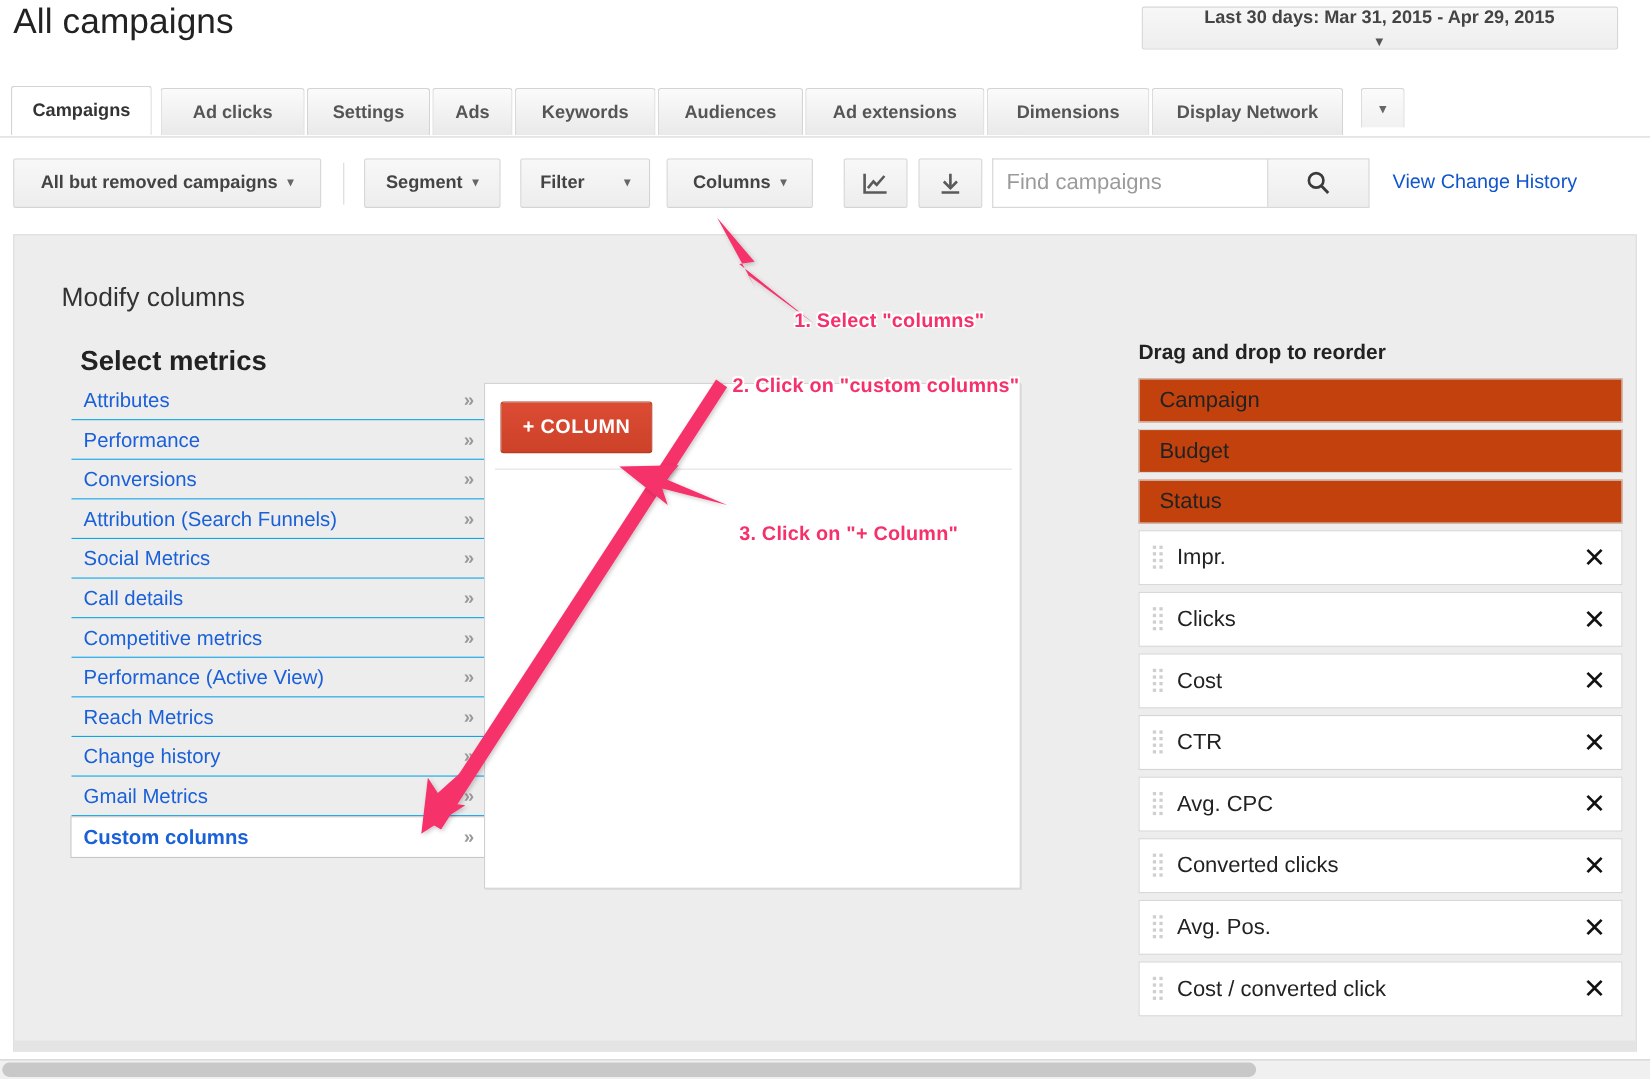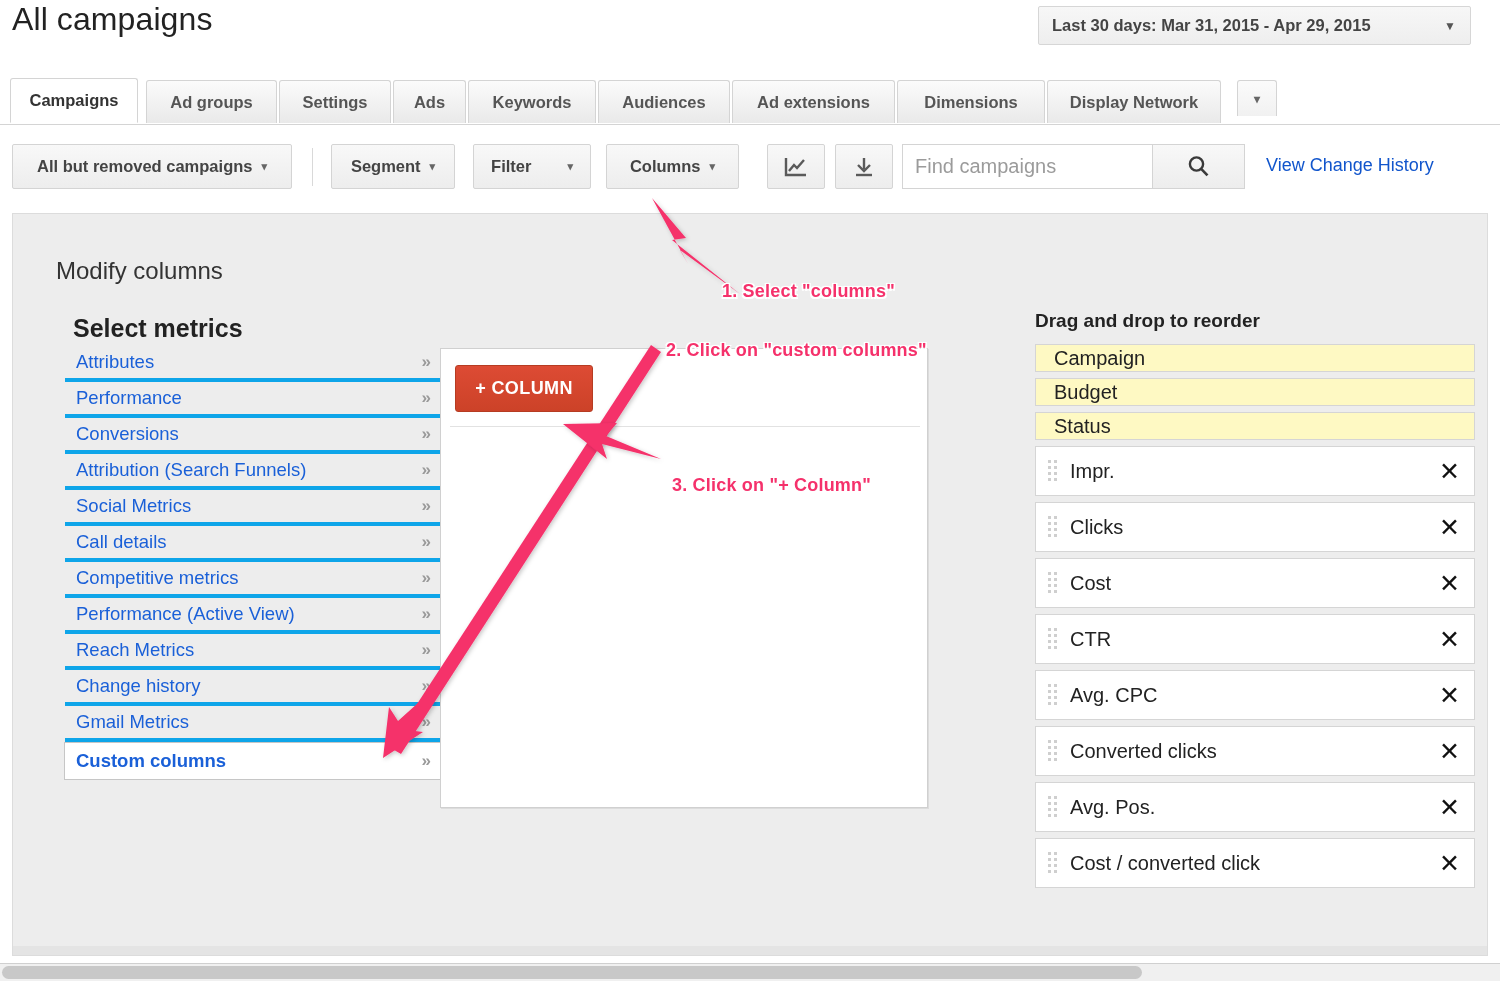--- a/index.html
+++ b/index.html
@@ -15,21 +15,21 @@
     position:absolute;left:12px;top:1px;
     font-size:32px;color:#222;font-weight:400;letter-spacing:0.1px;
   }
   .date-range{
     position:absolute;left:1038px;top:6px;width:433px;height:39px;
     background:linear-gradient(#f7f7f7,#eeeeee);
     border:1px solid #d6d6d6;border-radius:2px;
     box-sizing:border-box;
     display:flex;align-items:center;justify-content:space-between;
     padding:0 14px 0 13px;
-    font-size:16.5px;font-weight:bold;color:#444;
+    font-size:16.5px;font-weight:bold;color:#444;flex-direction:column;
   }
   .date-range .caret{font-size:12px;color:#555;line-height:1;}
 
   
   .tabbar{
     position:absolute;left:0;top:80px;width:1500px;height:44px;
     border-bottom:1px solid #d4d4d4;
   }
   .tab{
     position:absolute;top:0;height:43px;box-sizing:border-box;
@@ -86,21 +86,21 @@
     position:absolute;left:12px;top:213px;width:1476px;height:743px;
     background:#ededed;border:1px solid #dcdcdc;box-sizing:border-box;
   }
   .modify-title{position:absolute;left:43px;top:43px;font-size:24px;color:#333;}
   .select-metrics{position:absolute;left:60px;top:100px;font-size:25px;font-weight:bold;color:#222;}
 
   
   .metrics{position:absolute;left:52px;top:132px;width:376px;}
   .metric-row{
     position:relative;height:36px;box-sizing:border-box;
-    border-bottom:4px solid #0ea5e9;
+    border-bottom:1px solid #0ea5e9;
     display:flex;align-items:center;justify-content:space-between;
     padding:0 12px 0 11px;
   }
   .metric-row .label{font-size:18.5px;color:#1a60d8;}
   .metric-row .chev{font-size:17px;color:#9a9a9a;font-weight:bold;letter-spacing:-2px;}
   .metric-row.selected{
     background:#fff;border:1px solid #c6c6c6;height:38px;
     margin-left:-1px;width:378px;
   }
   .metric-row.selected .label{font-weight:bold;}
@@ -121,21 +121,21 @@
   .panel-rule{position:absolute;left:9px;top:77px;width:470px;height:1px;background:#e2e2e2;}
 
   
   .dnd-title{position:absolute;left:1022px;top:96px;font-size:19px;font-weight:bold;color:#222;}
   .dnd-list{position:absolute;left:1022px;top:130px;width:440px;}
   .dnd-item{
     position:relative;box-sizing:border-box;width:440px;
     border:1px solid #d5d5d5;margin-bottom:6px;
     display:flex;align-items:center;
   }
-  .dnd-item.fixed{height:28px;background:#fef9c3;padding-left:18px;}
+  .dnd-item.fixed{height:40px;background:#c2410c;padding-left:18px;}
   .dnd-item.drag{height:50px;background:#fff;padding-left:12px;}
   .dnd-item .name{font-size:20px;color:#222;}
   .dnd-item.fixed .name{font-size:20px;}
   .grip{
     width:9px;height:22px;margin-right:13px;flex:none;
     display:grid;grid-template-columns:3px 3px;grid-template-rows:repeat(4,3px);
     gap:3px 3px;
   }
   .grip i{display:block;width:3px;height:3px;background:#cfcfcf;}
   .x-btn{
@@ -168,21 +168,21 @@
 
   <div class="page-title">All campaigns</div>
 
   <div class="date-range">
     <span>Last 30 days: Mar 31, 2015 - Apr 29, 2015</span>
     <span class="caret">▼</span>
   </div>
 
   <div class="tabbar">
     <div class="tab active" style="left:10px;width:128px;top:-2px;">Campaigns</div>
-    <div class="tab" style="left:146px;width:131px;">Ad groups</div>
+    <div class="tab" style="left:146px;width:131px;">Ad clicks</div>
     <div class="tab" style="left:279px;width:112px;">Settings</div>
     <div class="tab" style="left:393px;width:73px;">Ads</div>
     <div class="tab" style="left:468px;width:128px;">Keywords</div>
     <div class="tab" style="left:598px;width:132px;">Audiences</div>
     <div class="tab" style="left:732px;width:163px;">Ad extensions</div>
     <div class="tab" style="left:897px;width:148px;">Dimensions</div>
     <div class="tab" style="left:1047px;width:174px;">Display Network</div>
     <div class="tab more" style="left:1237px;width:40px;height:36px;">▾</div>
   </div>
 

